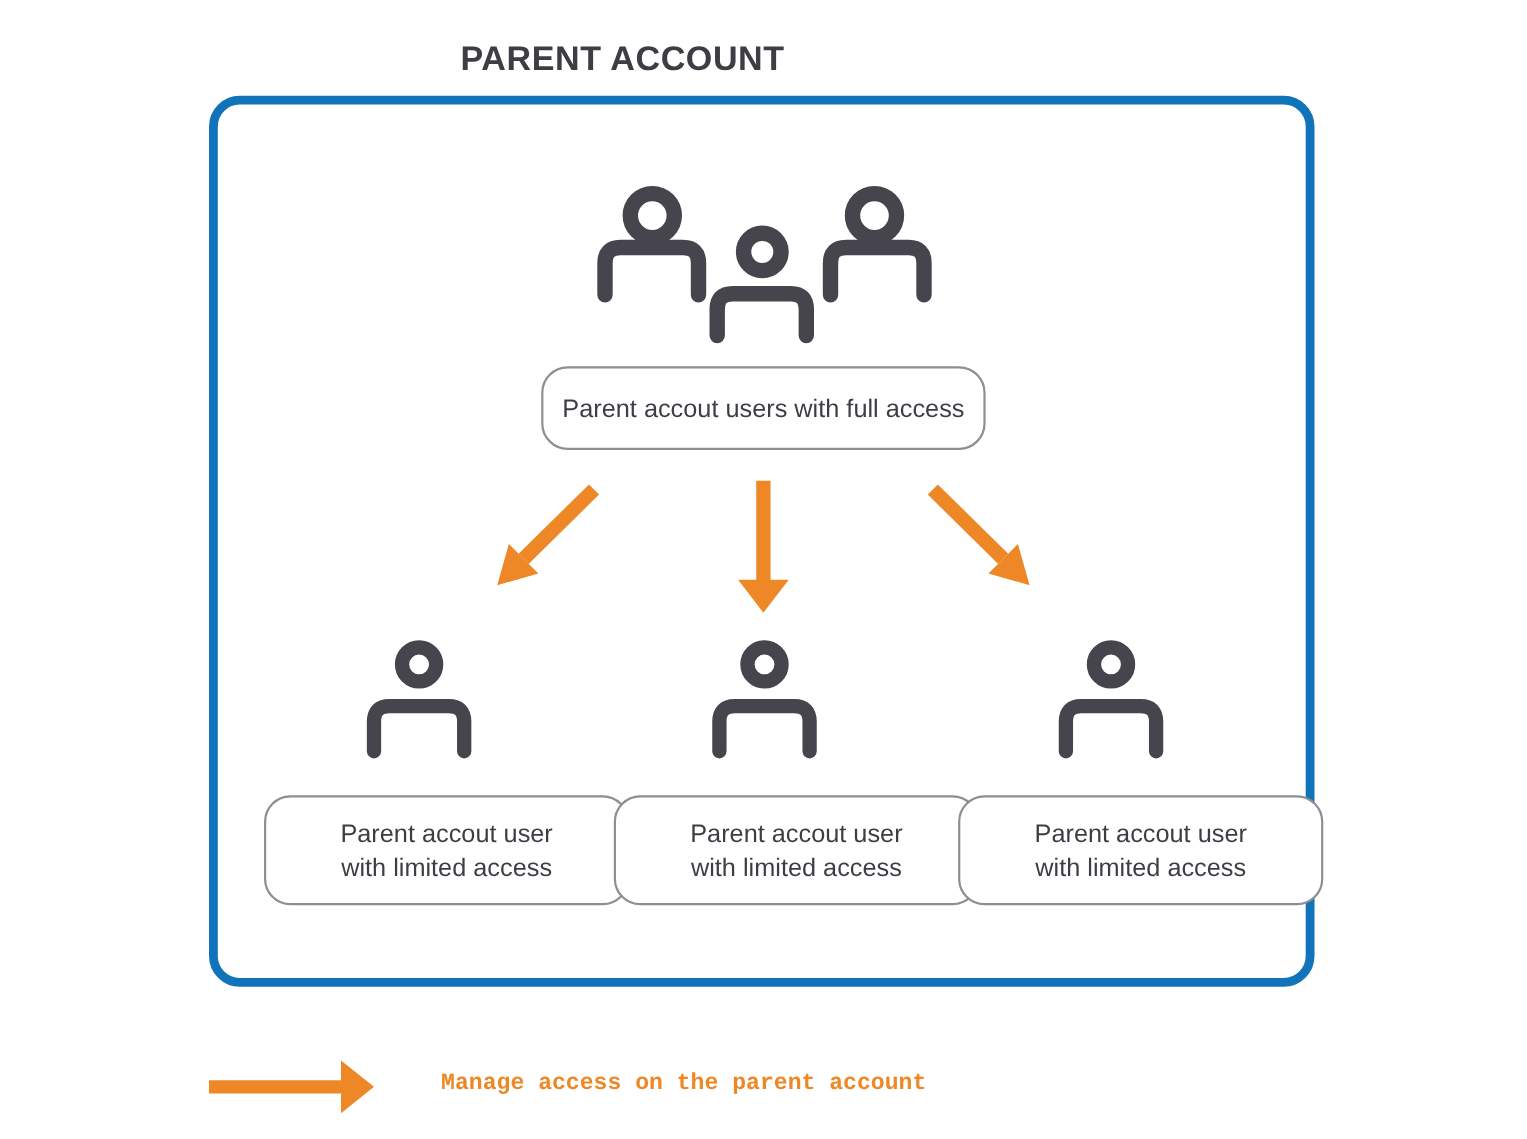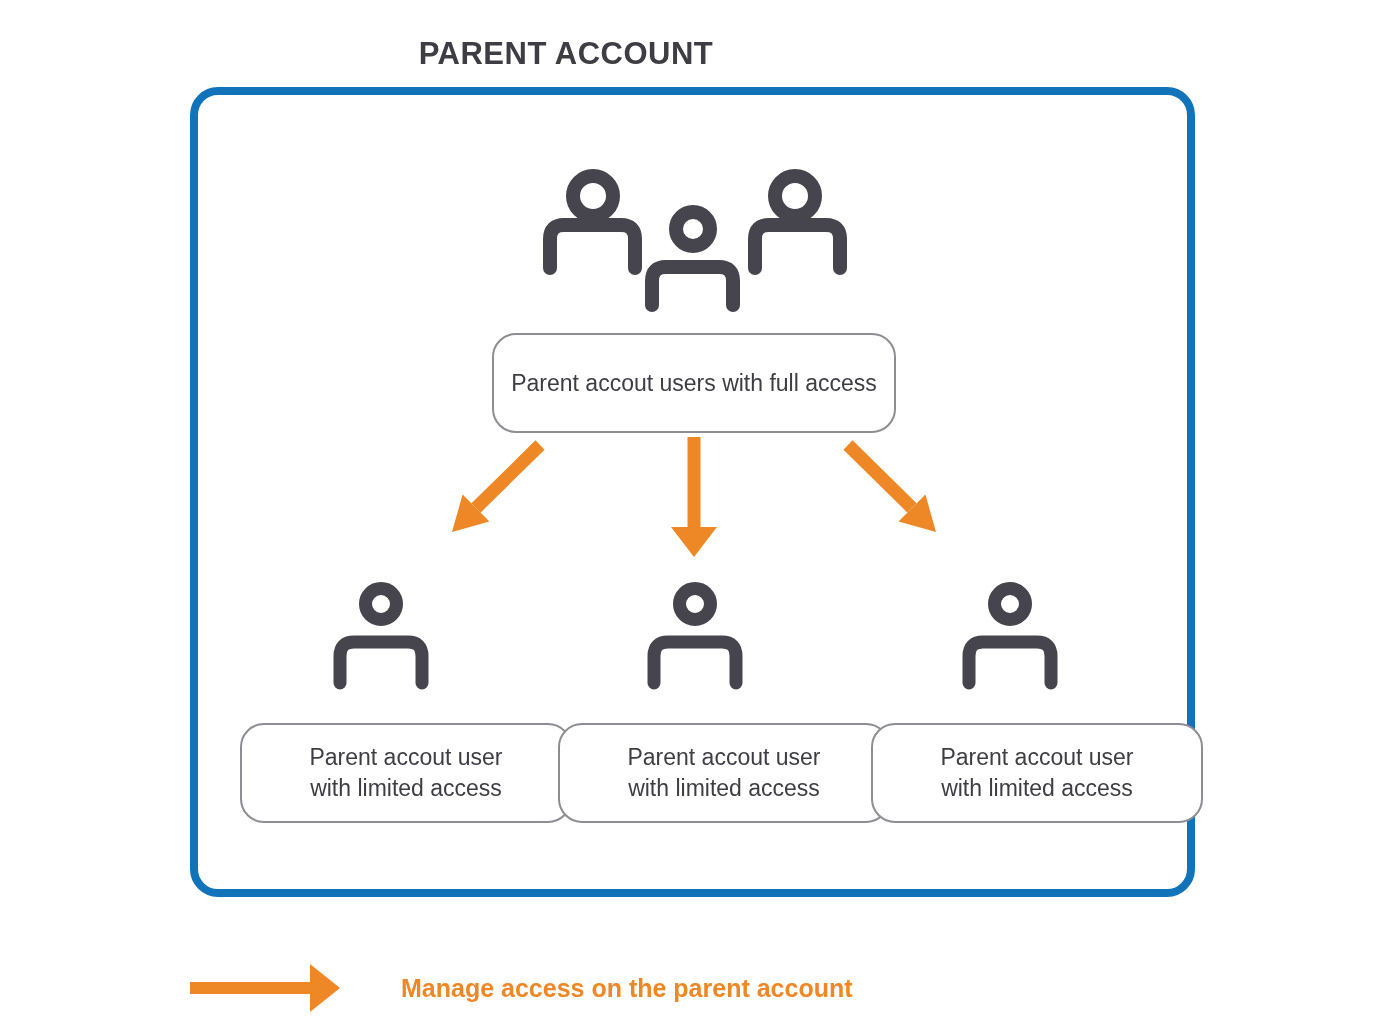--- a/index.html
+++ b/index.html
@@ -46,21 +46,21 @@
     flex-direction: column;
     align-items: center;
     justify-content: center;
     text-align: center;
     color: var(--text-dark, #3e3d44);
   }
   .full-box {
     left: 492px;
     top: 333px;
     width: 404px;
-    height: 100px;
+    height: 76px;
     border-radius: 24px;
     font-size: 23px;
     text-align: right;
   }
   .small-box {
     top: 723px;
     width: 332px;
     height: 100px;
     border-radius: 24px;
     font-size: 23px;
@@ -93,23 +93,24 @@
     stroke-linecap: round;
     stroke-linejoin: round;
   }
   .arrow-fill { fill: var(--arrow-orange, #ee8725); }
   .arrow-line { stroke: var(--arrow-orange, #ee8725); fill: none; }
 
   .legend-label {
     position: absolute;
     left: 401px;
     top: 974px;
-    font-size: 25px;
+    font-size: 21px;
     font-weight: bold;
     color: var(--arrow-orange, #ee8725);
+    font-family: Liberation Mono, monospace;
   }
 </style>
 </head>
 <body>
 
 <div class="canvas">
 
   <div class="diagram-title">PARENT ACCOUNT</div>
 
   <div class="panel"></div>

